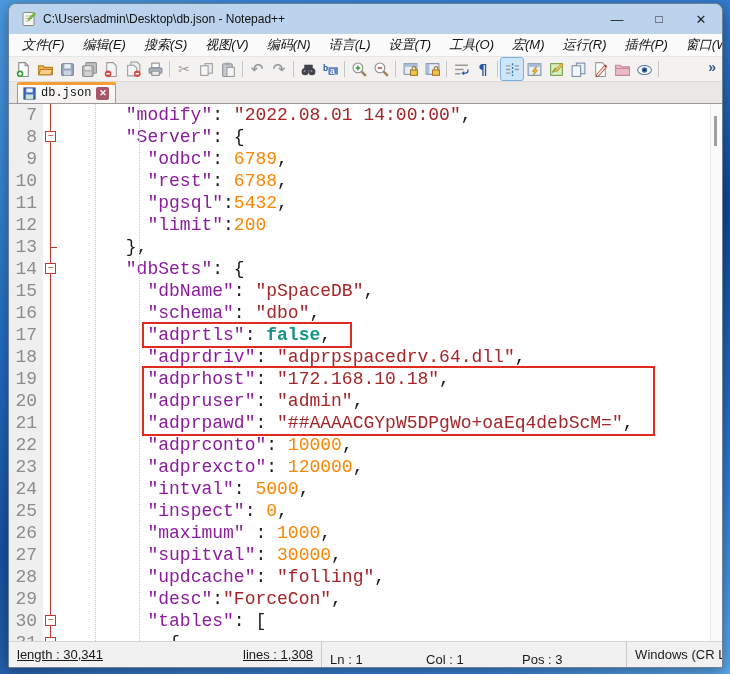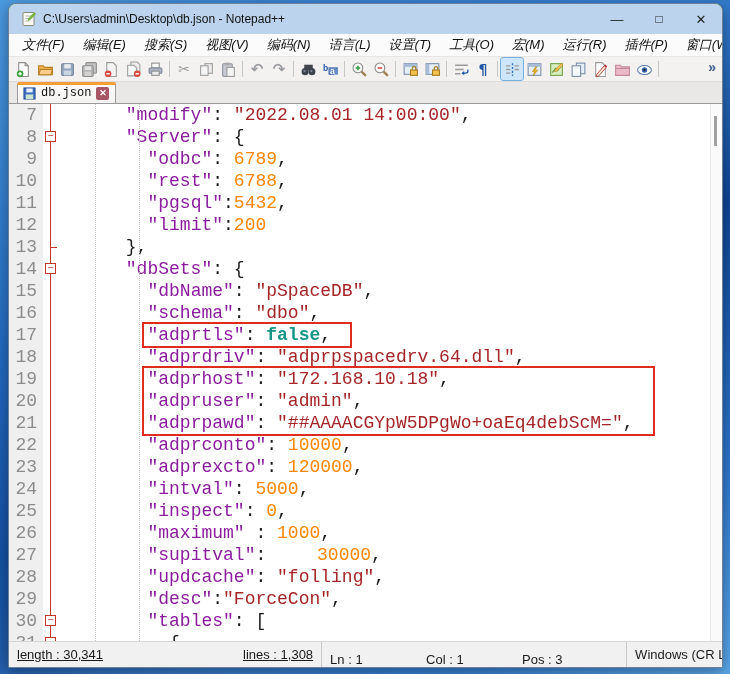--- a/index.html
+++ b/index.html
@@ -365,21 +365,21 @@
         <div class="code-line">        <span style="color: rgb(139, 28, 158);">"adprtls"</span><span style="color: rgb(26, 26, 26);">: </span><span style="color: rgb(21, 149, 135); font-weight: bold;">false</span><span style="color: rgb(26, 26, 26);">,</span></div>
         <div class="code-line">        <span style="color: rgb(139, 28, 158);">"adprdriv"</span><span style="color: rgb(26, 26, 26);">: </span><span style="color: rgb(165, 37, 40);">"adprpspacedrv.64.dll"</span><span style="color: rgb(26, 26, 26);">,</span></div>
         <div class="code-line">        <span style="color: rgb(139, 28, 158);">"adprhost"</span><span style="color: rgb(26, 26, 26);">: </span><span style="color: rgb(165, 37, 40);">"172.168.10.18"</span><span style="color: rgb(26, 26, 26);">,</span></div>
         <div class="code-line">        <span style="color: rgb(139, 28, 158);">"adpruser"</span><span style="color: rgb(26, 26, 26);">: </span><span style="color: rgb(165, 37, 40);">"admin"</span><span style="color: rgb(26, 26, 26);">,</span></div>
         <div class="code-line">        <span style="color: rgb(139, 28, 158);">"adprpawd"</span><span style="color: rgb(26, 26, 26);">: </span><span style="color: rgb(165, 37, 40);">"##AAAACGYpW5DPgWo+oaEq4debScM="</span><span style="color: rgb(26, 26, 26);">,</span></div>
         <div class="code-line">        <span style="color: rgb(139, 28, 158);">"adprconto"</span><span style="color: rgb(26, 26, 26);">: </span><span style="color: rgb(251, 134, 0);">10000</span><span style="color: rgb(26, 26, 26);">,</span></div>
         <div class="code-line">        <span style="color: rgb(139, 28, 158);">"adprexcto"</span><span style="color: rgb(26, 26, 26);">: </span><span style="color: rgb(251, 134, 0);">120000</span><span style="color: rgb(26, 26, 26);">,</span></div>
         <div class="code-line">        <span style="color: rgb(139, 28, 158);">"intval"</span><span style="color: rgb(26, 26, 26);">: </span><span style="color: rgb(251, 134, 0);">5000</span><span style="color: rgb(26, 26, 26);">,</span></div>
         <div class="code-line">        <span style="color: rgb(139, 28, 158);">"inspect"</span><span style="color: rgb(26, 26, 26);">: </span><span style="color: rgb(251, 134, 0);">0</span><span style="color: rgb(26, 26, 26);">,</span></div>
         <div class="code-line">        <span style="color: rgb(139, 28, 158);">"maximum"</span><span style="color: rgb(26, 26, 26);"> : </span><span style="color: rgb(251, 134, 0);">1000</span><span style="color: rgb(26, 26, 26);">,</span></div>
-        <div class="code-line">        <span style="color: rgb(139, 28, 158);">"supitval"</span><span style="color: rgb(26, 26, 26);">: </span><span style="color: rgb(251, 134, 0); margin-left: 40px;">30000</span><span style="color: rgb(26, 26, 26);">,</span></div>
+        <div class="code-line">        <span style="color: rgb(139, 28, 158);">"supitval"</span><span style="color: rgb(26, 26, 26);">: </span><span style="color: rgb(251, 134, 0);">30000</span><span style="color: rgb(26, 26, 26);">,</span></div>
         <div class="code-line">        <span style="color: rgb(139, 28, 158);">"updcache"</span><span style="color: rgb(26, 26, 26);">: </span><span style="color: rgb(165, 37, 40);">"folling"</span><span style="color: rgb(26, 26, 26);">,</span></div>
         <div class="code-line">        <span style="color: rgb(139, 28, 158);">"desc"</span><span style="color: rgb(26, 26, 26);">:</span><span style="color: rgb(165, 37, 40);">"ForceCon"</span><span style="color: rgb(26, 26, 26);">,</span></div>
         <div class="code-line">        <span style="color: rgb(139, 28, 158);">"tables"</span><span style="color: rgb(26, 26, 26);">: [</span></div>
         <div class="code-line">          <span style="color: rgb(26, 26, 26);">{</span></div>
         <div class="anno" style="border-color: rgb(224, 43, 31); top: 218px; height: 26px; left: 83.4px; width: 209.8px;"></div>
         <div class="anno" style="border-color: rgb(224, 43, 31); top: 262px; height: 70px; left: 83.4px; width: 512.2px;"></div>
       </div>
     <div class="vscroll">
       <div class="vthumb"></div>
     </div>

